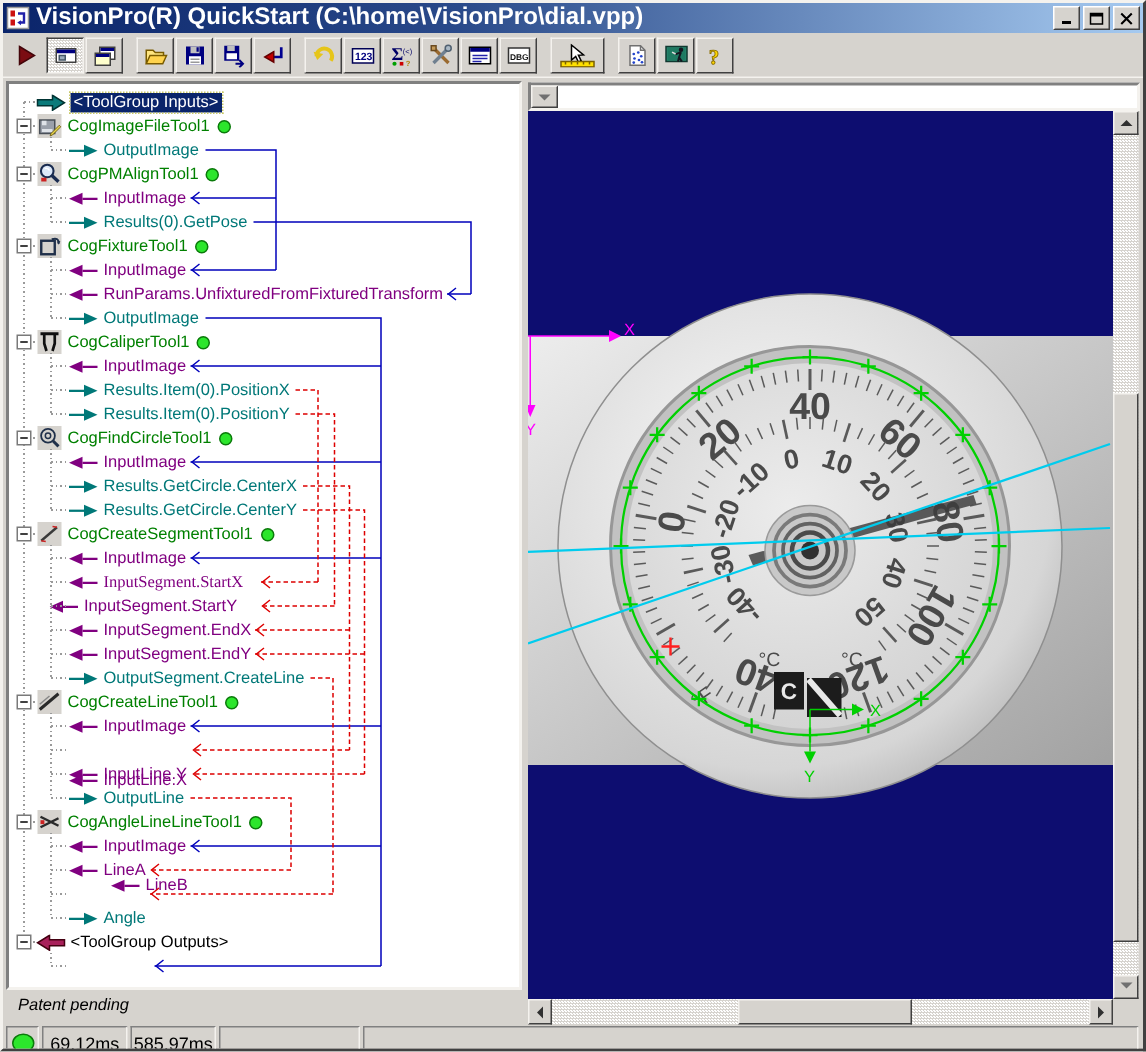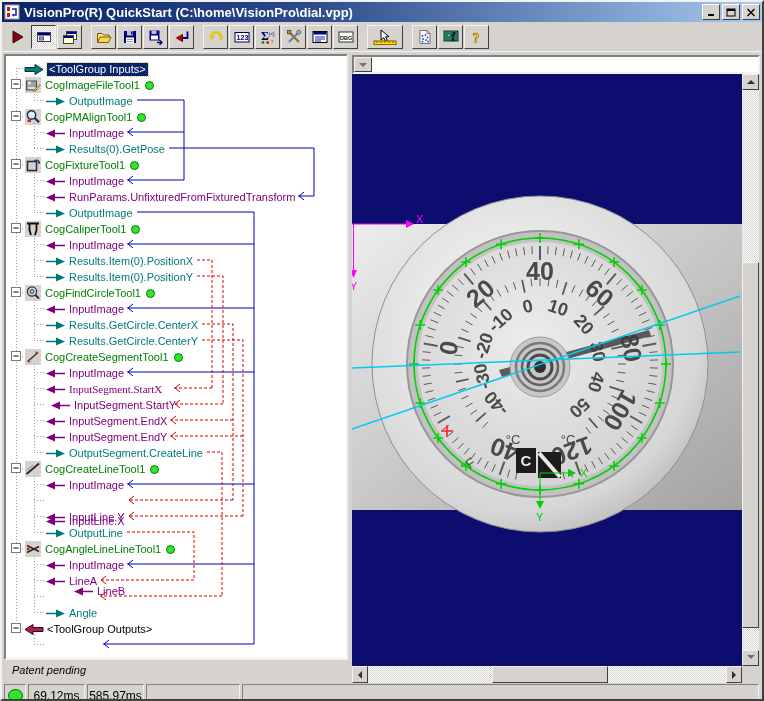--- a/index.html
+++ b/index.html
@@ -3,21 +3,21 @@
 <meta charset="utf-8">
 <style>
   html,body{margin:0;padding:0;background:#e8e8e8;font-family:"Liberation Sans",sans-serif;}
   .window{position:relative;width:760px;height:697px;background:#d6d3ce;
     border:2px solid;border-color:#f4f2ee #404040 #404040 #f4f2ee;overflow:hidden;
     font-size:11px;color:#000;}
   
   .titlebar{position:absolute;left:0;top:0;width:760px;height:20px;
     background:linear-gradient(90deg,#0a246a 0%,#2a4a8a 40%,#a6caf0 100%);
     display:flex;align-items:center;padding:0 2px;box-sizing:border-box;}
-  .titlebar .ttext{color:#fff;font-weight:bold;font-size:13px;margin-left:4px;
+  .titlebar .ttext{color:#fff;font-weight:bold;font-size:16px;margin-left:4px;
     white-space:nowrap;overflow:hidden;flex:1;}
   .tbtn{width:16px;height:14px;background:#d6d3ce;border:1px solid;
     border-color:#fff #404040 #404040 #fff;margin-left:2px;display:flex;
     align-items:center;justify-content:center;}
   
   .toolbar{position:absolute;left:0;top:20px;width:760px;height:30px;
     background:#d6d3ce;border-bottom:1px solid #f4f2ee;display:flex;
     align-items:center;padding-left:3px;box-sizing:border-box;}
   .toolbar .sep{width:8px;height:1px;}
   .tbbtn{width:25px;height:24px;background:#d6d3ce;border:1px solid;
@@ -333,21 +333,21 @@
               <path d="M2.5 12.5 l3 .5 M13 3.5 l-3 -.5" stroke="#cc2222"></path>
             </svg></span><span class="lbl k-tool">CogCreateSegmentTool1</span><span class="led"></span></div>
         <div class="trow" style="top: 308px; padding-left: 40px;"><svg class="pinarrow" width="20" height="9" viewBox="0 0 20 9">
             <path d="M9 .5 L0 4.5 L9 8.5 Z" fill="#800080"></path>
             <path d="M9 4.5 H19" stroke="#800080" stroke-width="1.5"></path>
           </svg><span class="lbl k-in">InputImage</span></div>
         <div class="trow" style="top: 324px; padding-left: 40px; font-family: Liberation Serif, serif;"><svg class="pinarrow" width="20" height="9" viewBox="0 0 20 9">
             <path d="M9 .5 L0 4.5 L9 8.5 Z" fill="#800080"></path>
             <path d="M9 4.5 H19" stroke="#800080" stroke-width="1.5"></path>
           </svg><span class="lbl k-in">InputSegment.StartX</span></div>
-        <div class="trow" style="top: 340px; padding-left: 45px;"><svg class="pinarrow" width="20" height="9" viewBox="0 0 20 9">
+        <div class="trow" style="top: 340px; padding-left: 27px;"><svg class="pinarrow" width="20" height="9" viewBox="0 0 20 9">
             <path d="M9 .5 L0 4.5 L9 8.5 Z" fill="#800080"></path>
             <path d="M9 4.5 H19" stroke="#800080" stroke-width="1.5"></path>
           </svg><span class="lbl k-in">InputSegment.StartY</span></div>
         <div class="trow" style="top: 356px; padding-left: 40px;"><svg class="pinarrow" width="20" height="9" viewBox="0 0 20 9">
             <path d="M9 .5 L0 4.5 L9 8.5 Z" fill="#800080"></path>
             <path d="M9 4.5 H19" stroke="#800080" stroke-width="1.5"></path>
           </svg><span class="lbl k-in">InputSegment.EndX</span></div>
         <div class="trow" style="top: 372px; padding-left: 40px;"><svg class="pinarrow" width="20" height="9" viewBox="0 0 20 9">
             <path d="M9 .5 L0 4.5 L9 8.5 Z" fill="#800080"></path>
             <path d="M9 4.5 H19" stroke="#800080" stroke-width="1.5"></path>

